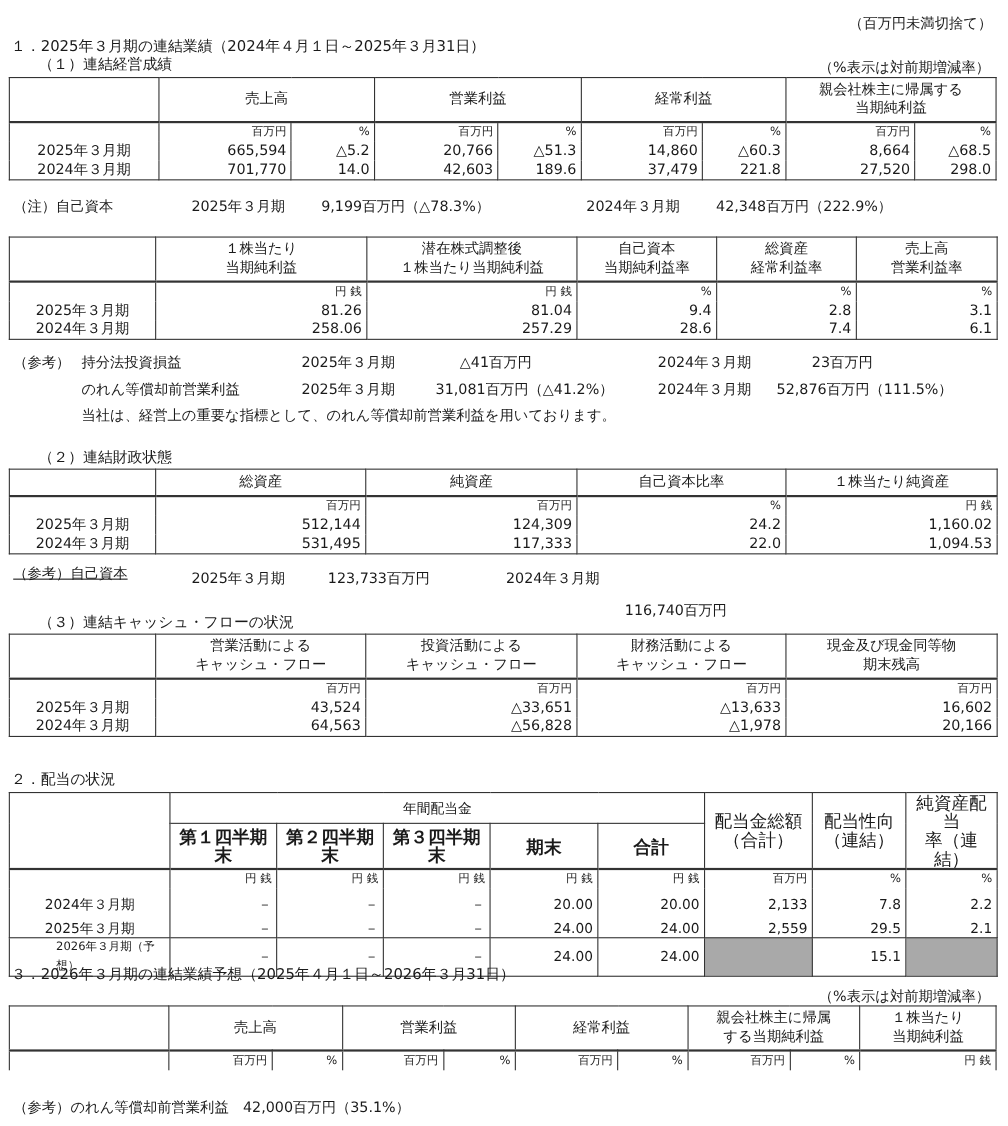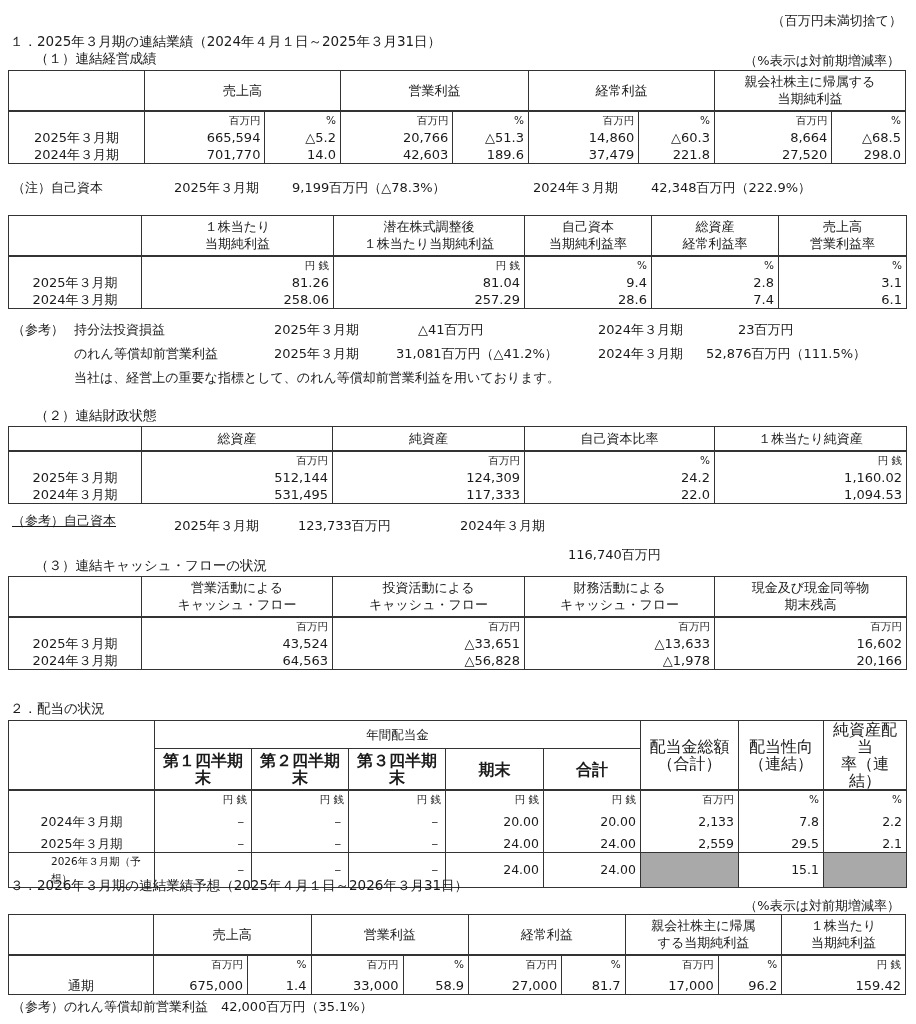--- a/index.html
+++ b/index.html
@@ -396,27 +396,15 @@
     <td class="num nb-bottom unit">百万円</td>
     <td class="num nb-bottom unit">%</td>
     <td class="num nb-bottom unit">百万円</td>
     <td class="num nb-bottom unit">%</td>
     <td class="num nb-bottom unit">百万円</td>
     <td class="num nb-bottom unit">%</td>
     <td class="num nb-bottom unit">百万円</td>
     <td class="num nb-bottom unit">%</td>
     <td class="num nb-bottom unit">円 銭</td>
   </tr>
-  <tr style="height:22px;">
-    <td class="row-label nb-top">通期</td>
-    <td class="num nb-top">675,000</td>
-    <td class="num nb-top">1.4</td>
-    <td class="num nb-top">33,000</td>
-    <td class="num nb-top">58.9</td>
-    <td class="num nb-top">27,000</td>
-    <td class="num nb-top">81.7</td>
-    <td class="num nb-top">17,000</td>
-    <td class="num nb-top">96.2</td>
-    <td class="num nb-top">159.42</td>
-  </tr>
 </tbody>
   </table>
 <div class="abs" style="left:12px; top:998px;">（参考）のれん等償却前営業利益　42,000百万円（35.1%）</div>
 
 </body></html>

